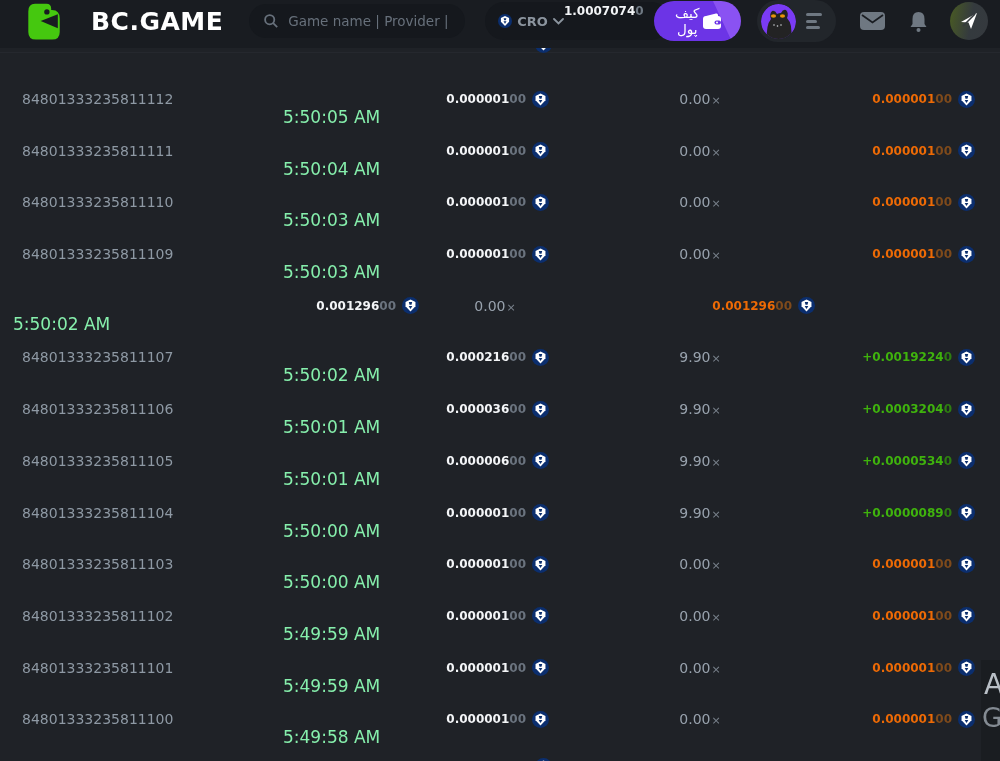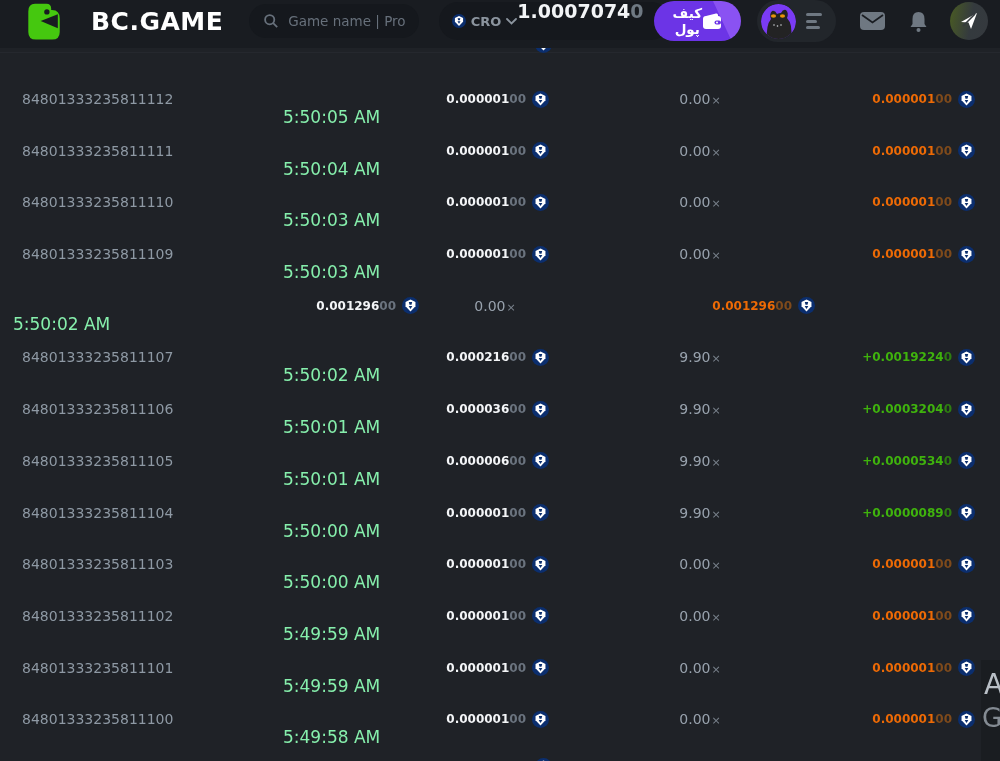--- a/index.html
+++ b/index.html
@@ -26,27 +26,27 @@
     font-size:13.5px; width:100%; font-family:inherit;
   }
   .search-pill input::placeholder { color:#67707b; }
   .balance-pill {
     margin-left:20px; height:38px; border-radius:19px; background:#15181d;
     display:flex; flex-direction:row; justify-content:center;
     padding:2px 26px 2px 13px; cursor:pointer;
   }
   .balance-top { display:flex; align-items:center; gap:5px; }
   .balance-top .ccode { color:#8b949e; font-size:13px; font-weight:700; }
-  .balance-num { font-size:19px; font-weight:700; color:#f2f4f6; line-height:14px; }
+  .balance-num { font-size:12px; font-weight:700; color:#f2f4f6; line-height:14px; }
   .balance-num .dim { color:#6f7983; }
   .wallet-btn {
     margin-left:-16px; height:40px; border-radius:20px; border:none; cursor:pointer;
     padding:0 19px; display:flex; align-items:center; 
     background:linear-gradient(245deg,#8a52f2 0%,#8a52f2 26%,#6c34e6 27%);
-    color:#fff; font-size:13.5px; font-weight:700; font-family:inherit;
+    color:#fff; font-size:13.5px; font-weight:400; font-family:inherit;
   }
   .profile-pill {
     margin-left:16px; height:42px; border-radius:21px; background:#22262b;
     display:flex; align-items:center; gap:10px; padding:0 14px 0 4px;
   }
   .avatar { width:35px; height:35px; border-radius:50%; overflow:hidden; cursor:pointer; flex:none; }
   .burger { display:flex; flex-direction:column; gap:3.5px; cursor:pointer; }
   .burger i { display:block; height:3px; border-radius:2px; background:#6f7882; }
   .burger i:nth-child(1){width:16px;} .burger i:nth-child(2){width:11px;} .burger i:nth-child(3){width:14px;}
   .hicon { margin-left:24px; cursor:pointer; display:flex; align-items:center; }

